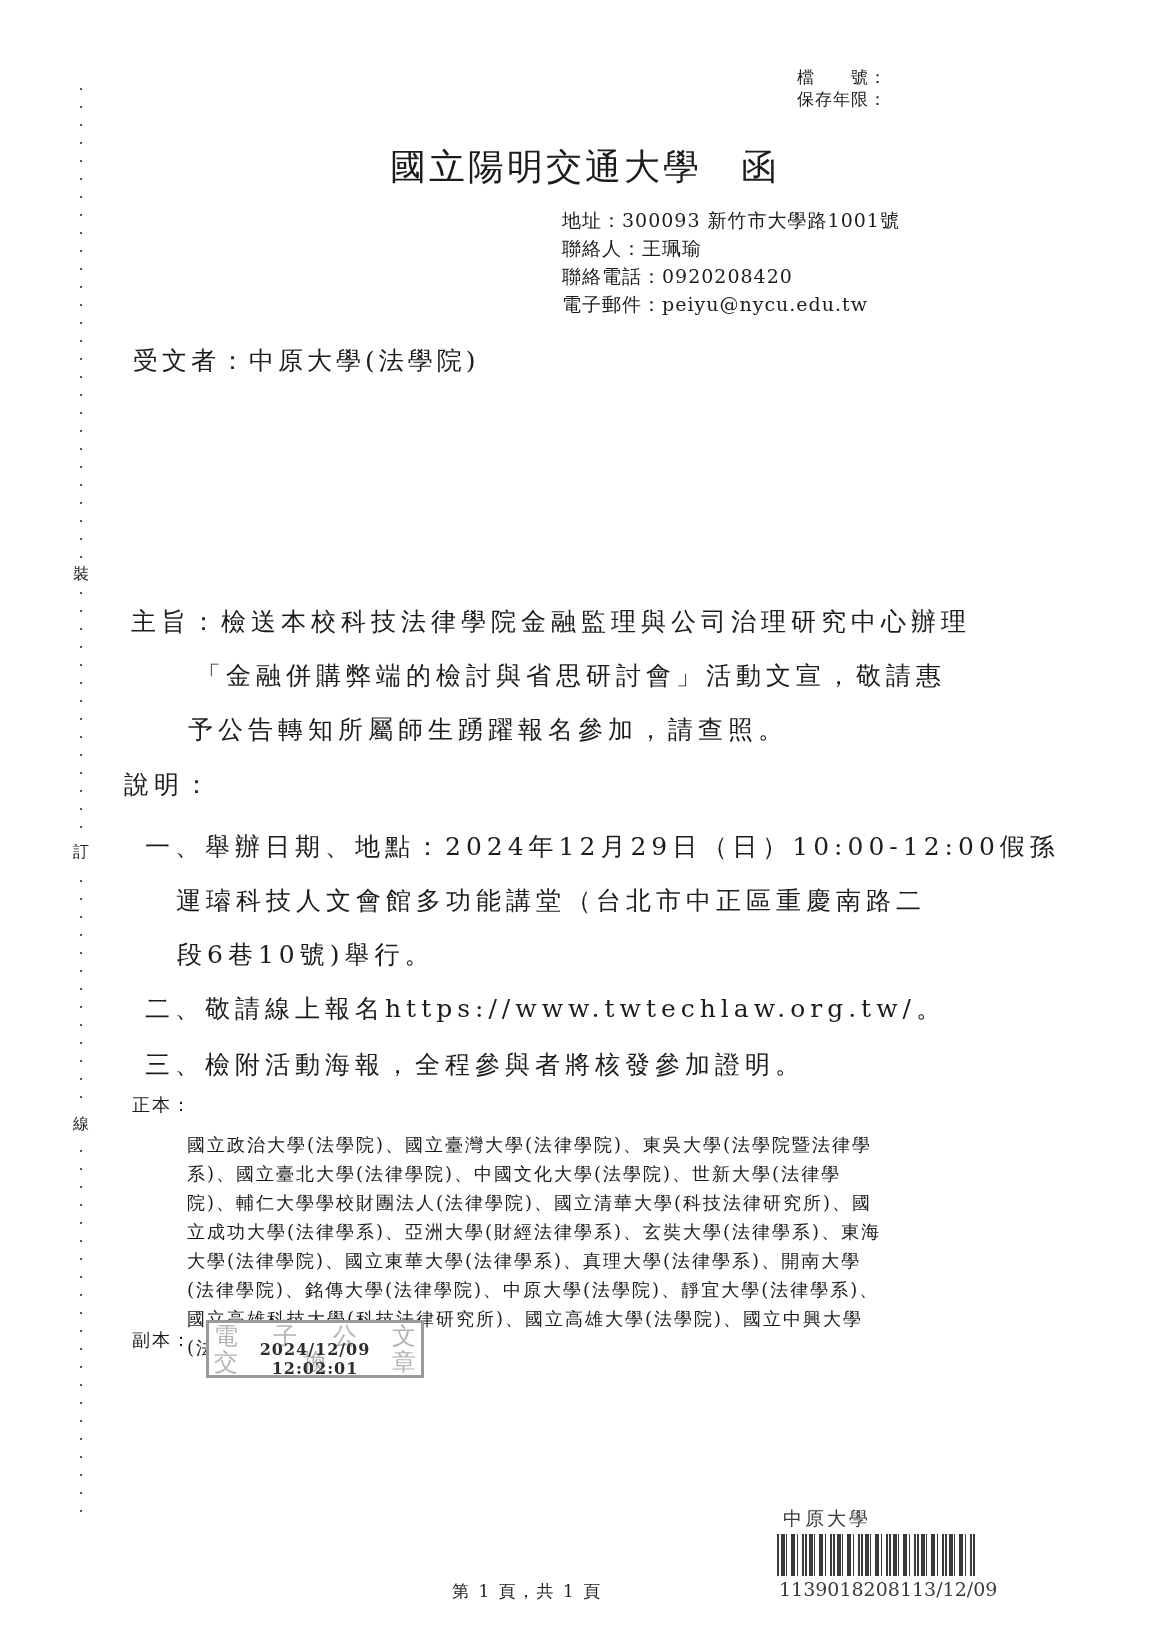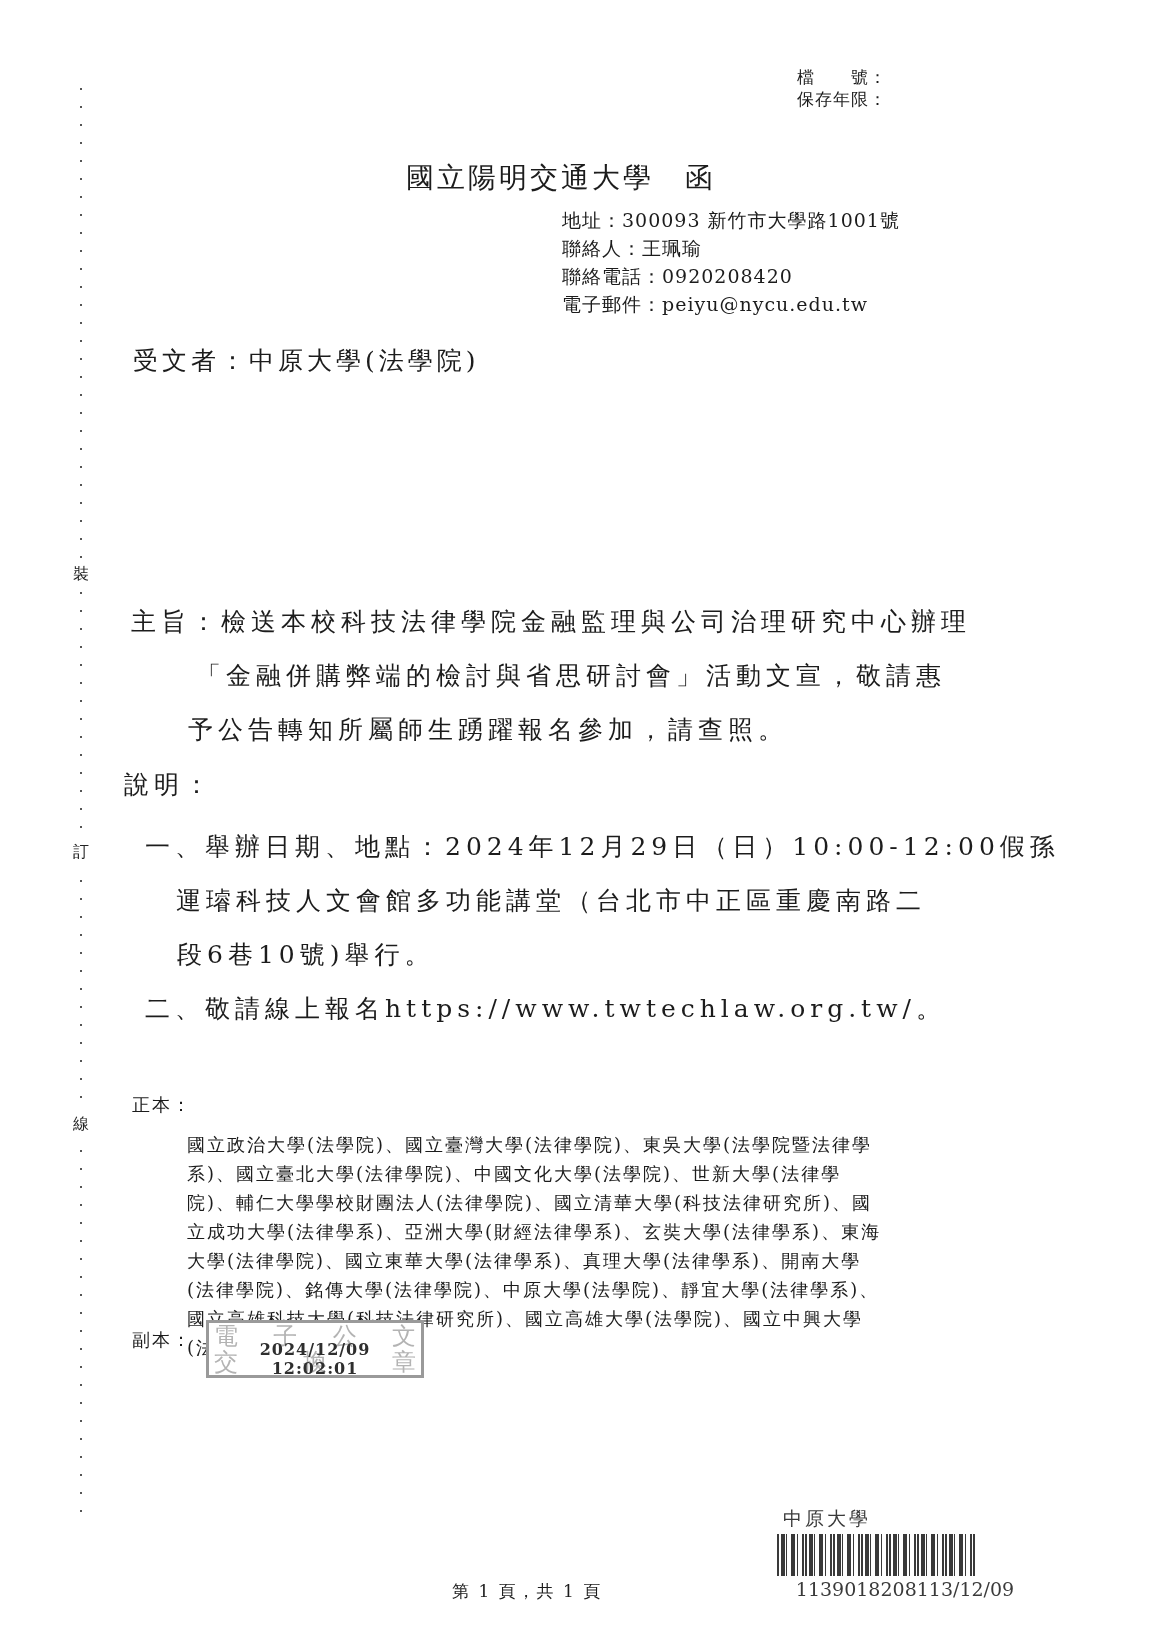--- a/index.html
+++ b/index.html
@@ -20,21 +20,21 @@
     background:repeating-linear-gradient(to bottom,#555 0 2px,transparent 2px 18px);
   }
   .margin-char {
     position:absolute; left:72px; width:18px; text-align:center;
     font-size:16px; background:#fff; padding:2px 0; color:#222;
   }
 
   
   .file-block { left:797px; top:66px; font-size:17px; line-height:22px; letter-spacing:1px; }
 
-  .doc-title { left:390px; top:143px; font-size:28px; font-weight:normal; letter-spacing:3px; margin:16px; }
+  .doc-title { left:390px; top:143px; font-size:36px; font-weight:normal; letter-spacing:3px; margin:0; }
 
   .contact-block { left:562px; top:206px; font-size:19px; line-height:28px; letter-spacing:1px; }
 
   .recipient { left:133px; top:344px; font-size:25px; letter-spacing:4px; }
 
   .metadata { left:133px; top:408px; font-size:19px; line-height:29px; letter-spacing:2px; }
 
   .big { font-size:25px; letter-spacing:5px;margin-top:20px; }
 
   .copies-line { font-size:18px; line-height:29px; letter-spacing:2px; }
@@ -64,21 +64,21 @@
   .receiver-name { left:783px; top:1506px; font-size:19px; letter-spacing:3px; color:#3a3a3a;text-align:center; }
   .barcode {
     position:absolute; left:777px; top:1534px; width:200px; height:42px;
     background:repeating-linear-gradient(90deg,
       #3a3a3a 0 2px,#fff 2px 4px,#3a3a3a 4px 8px,#fff 8px 9px,
       #3a3a3a 9px 10px,#fff 10px 14px,#3a3a3a 14px 18px,#fff 18px 20px,
       #3a3a3a 20px 21px,#fff 21px 25px,#3a3a3a 25px 27px,#fff 27px 28px);
   }
   .barcode-numbers {
     position:absolute; left:779px; top:1578px; width:252px;
-    display:flex; justify-content:center;
+    display:flex; justify-content:flex-start;
     font-size:19px; color:#3a3a3a;
   }
   .page-info { left:452px; top:1580px; font-size:17px; letter-spacing:2px; }
 </style>
 </head>
 <body>
 
 <div class="page">
 
   <div class="margin-line"></div>
@@ -114,20 +114,23 @@
   <div class="abs big" style="left:145px; top:810px">
     <span>一、</span><span>舉辦日期、地點：2024年12月29日（日）10:00-12:00假孫</span>
   </div>
   <div class="abs big" style="left:176px; top:864px">運璿科技人文會館多功能講堂（台北市中正區重慶南路二</div>
   <div class="abs big" style="left:177px; top:918px">段6巷10號)舉行。</div>
 
   <div class="abs big" style="left:145px; top:972px">
     <span>二、</span><span>敬請線上報名https://www.twtechlaw.org.tw/。</span>
   </div>
 
+  <div class="abs big" style="left:145px; top:1028px">
+    <span>三、</span><span>檢附活動海報，全程參與者將核發參加證明。</span>
+  </div>
 
   <div class="abs copies-line copy-label">正本：</div>
   <div class="abs copies-line copy-lines">
     <div>國立政治大學(法學院)、國立臺灣大學(法律學院)、東吳大學(法學院暨法律學</div>
     <div>系)、國立臺北大學(法律學院)、中國文化大學(法學院)、世新大學(法律學</div>
     <div>院)、輔仁大學學校財團法人(法律學院)、國立清華大學(科技法律研究所)、國</div>
     <div>立成功大學(法律學系)、亞洲大學(財經法律學系)、玄奘大學(法律學系)、東海</div>
     <div>大學(法律學院)、國立東華大學(法律學系)、真理大學(法律學系)、開南大學</div>
     <div>(法律學院)、銘傳大學(法律學院)、中原大學(法學院)、靜宜大學(法律學系)、</div>
     <div>國立高雄科技大學(科技法律研究所)、國立高雄大學(法學院)、國立中興大學</div>

